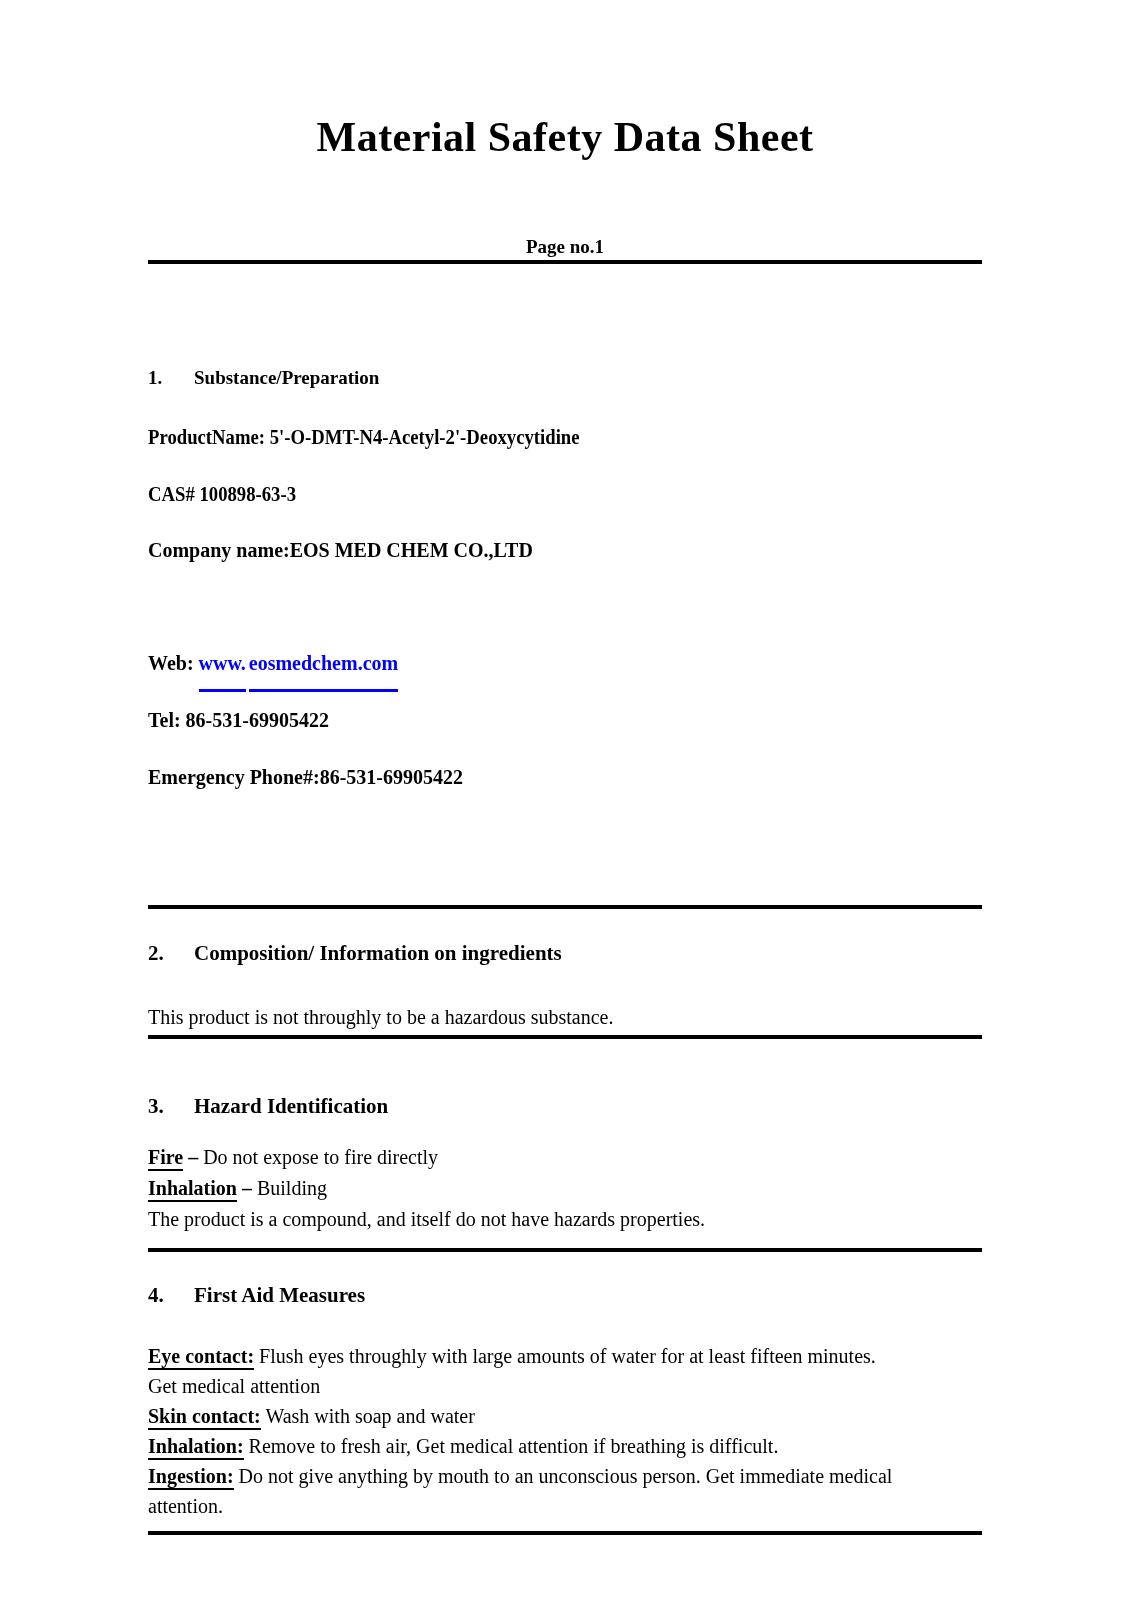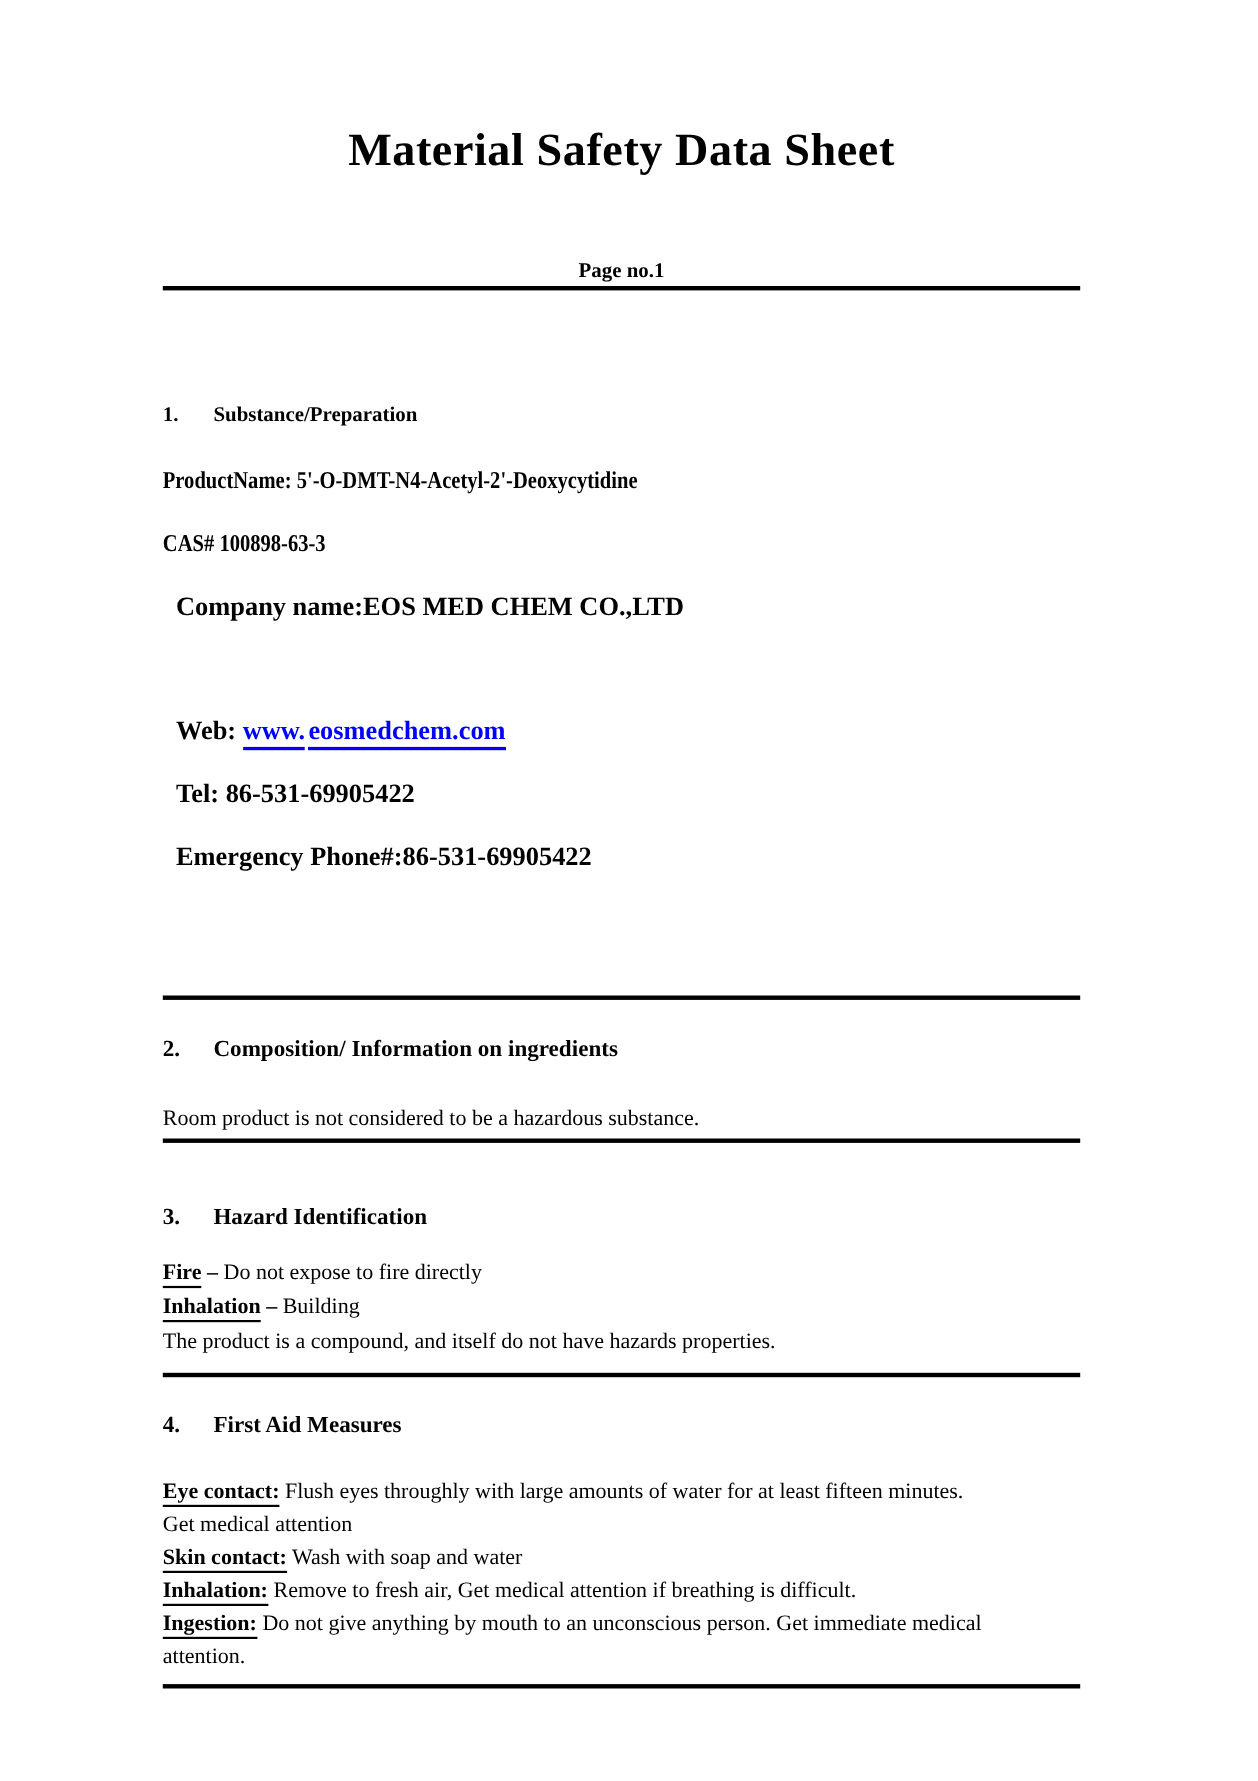--- a/index.html
+++ b/index.html
@@ -10,27 +10,27 @@
     overflow:hidden;
   }
   .t { position:absolute; left:148px; white-space:nowrap; line-height:1.15; }
   .center { width:834px; text-align:center; }
   .rule { position:absolute; left:148px; width:834px; height:4px; background:var(--rule-color,#000); }
   .title { font-size:42px; font-weight:700; letter-spacing:0.5px; }
   .pageno { font-size:19px; font-weight:700; }
   .h1 { font-size:19px; font-weight:700; }
   .h2 { font-size:21px; font-weight:700; }
   .num { display:inline-block; width:46px; }
-  .b20 { font-size:24px; font-weight:700;margin-left:12px; }
+  .b20 { font-size:20px; font-weight:700; }
   .r20 { font-size:20px; font-weight:400; }
   .cond { font-size:22px; font-weight:700; transform:scaleX(0.85); transform-origin:0 50%; }
   .lead { font-weight:700; border-bottom:2px solid var(--text-color,#000); padding-bottom:1px; }
   .bld { font-weight:700; }
   a.weblink { color:var(--link-color,#0000ff); font-weight:700; text-decoration:none; cursor:pointer; }
-  .useg { border-bottom:3px solid var(--link-color,#0000ff); padding-bottom:1px; }
+  .useg { border-bottom:3px solid var(--link-color,#0000ff); padding-bottom:15px; }
   .useg + .useg { margin-left:3px; }
 </style>
 </head>
 <body>
 
 <div class="page">
 
   <div class="t center title" style="top:113px">Material Safety Data Sheet</div>
 
   <div class="t center pageno" style="top:236px">Page no.1</div>
@@ -51,21 +51,21 @@
   </div>
 
   <div class="t b20" style="top:709px">Tel: 86-531-69905422</div>
 
   <div class="t b20" style="top:766px">Emergency Phone#:86-531-69905422</div>
 
   <div class="rule" style="top:905px"></div>
 
   <div class="t h2" style="top:941px"><span class="num">2.</span><span>Composition/ Information on ingredients</span></div>
 
-  <div class="t r20" style="top:1006px">Room product is not considered to be a hazardous substance.</div>
+  <div class="t r20" style="top:1006px">This product is not throughly to be a hazardous substance.</div>
 
   <div class="rule" style="top:1035px"></div>
 
   <div class="t h2" style="top:1094px"><span class="num">3.</span><span>Hazard Identification</span></div>
 
   <div class="t r20" style="top:1146px"><span class="lead">Fire</span>
     <span class="bld">–</span>
     <span>Do not expose to fire directly</span>
   </div>
 

